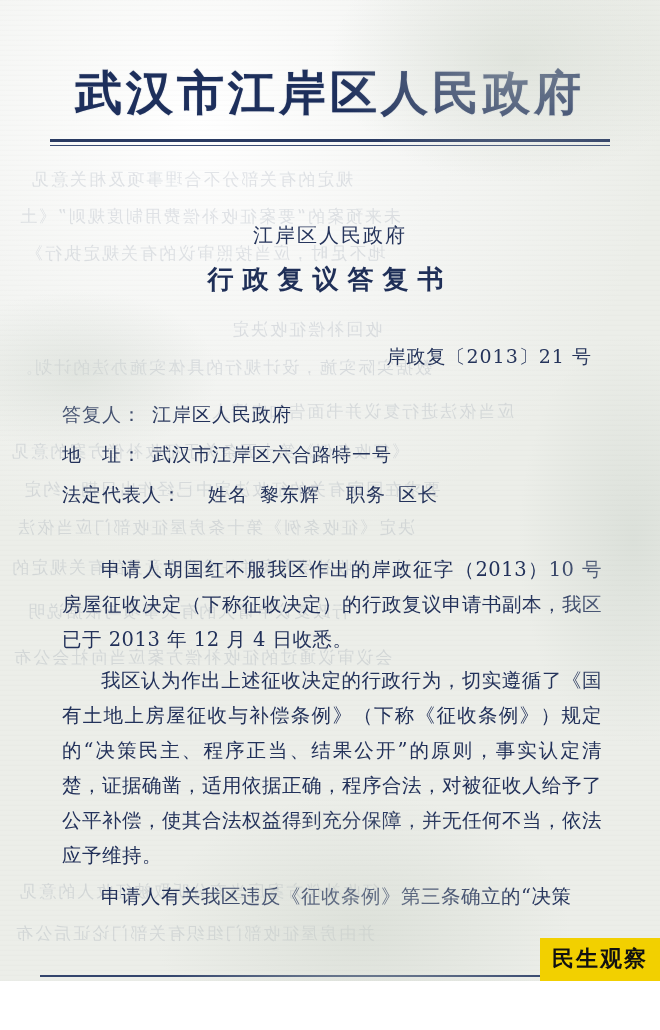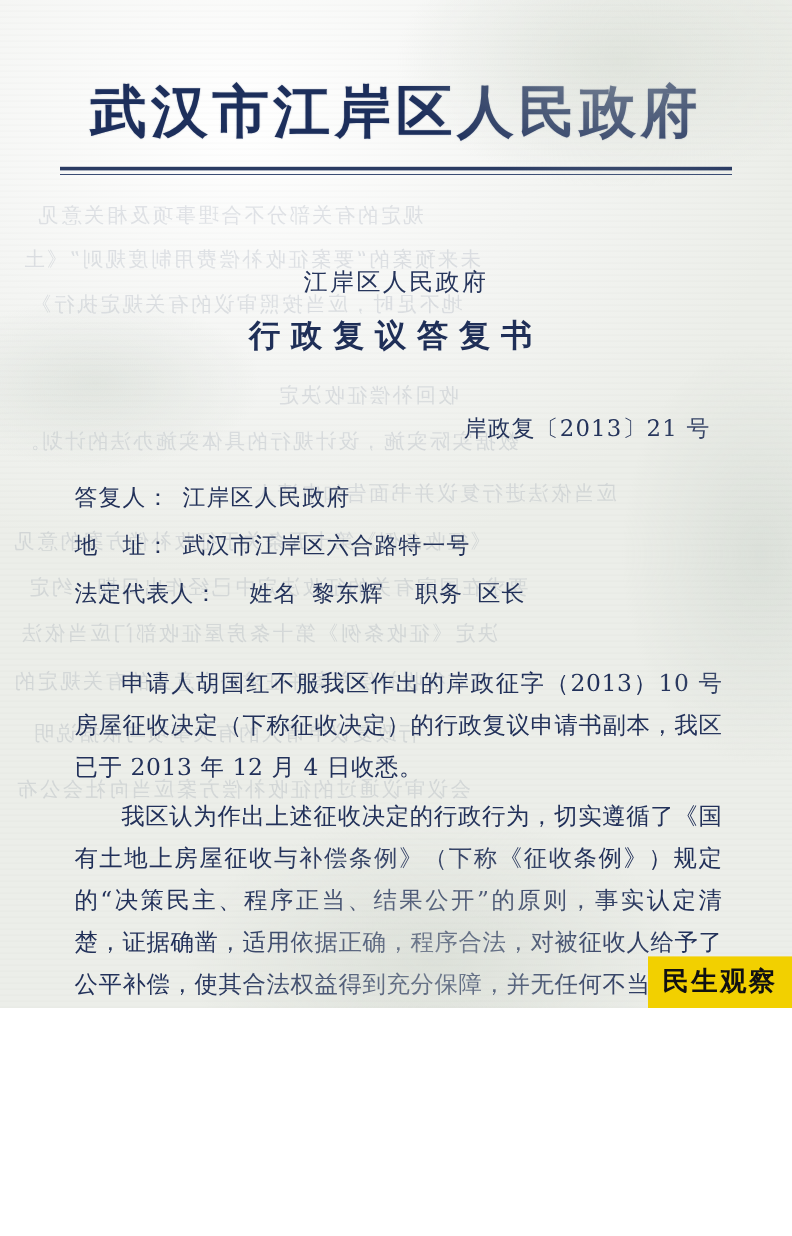--- a/index.html
+++ b/index.html
@@ -3,21 +3,21 @@
 <meta charset="utf-8">
 <style>
   html, body {
     margin: 0;
     padding: 0;
     background: #ffffff;
   }
   .page {
     position: relative;
     width: 660px;
-    height: 840px;
+    height: 981px;
     overflow: hidden;
     background:
       radial-gradient(ellipse 70% 45% at 30% 12%, #ffffff 0%, #f4f5f3 55%, #eceee9 100%),
       linear-gradient(160deg, #f7f8f5 0%, #eef0ec 40%, #e9ebe6 70%, #f2f3ef 100%);
     font-family: "DejaVu Sans", "Liberation Sans", sans-serif;
     color: #2b3a5a;
   }
   
   .page::before {
     content: "";

